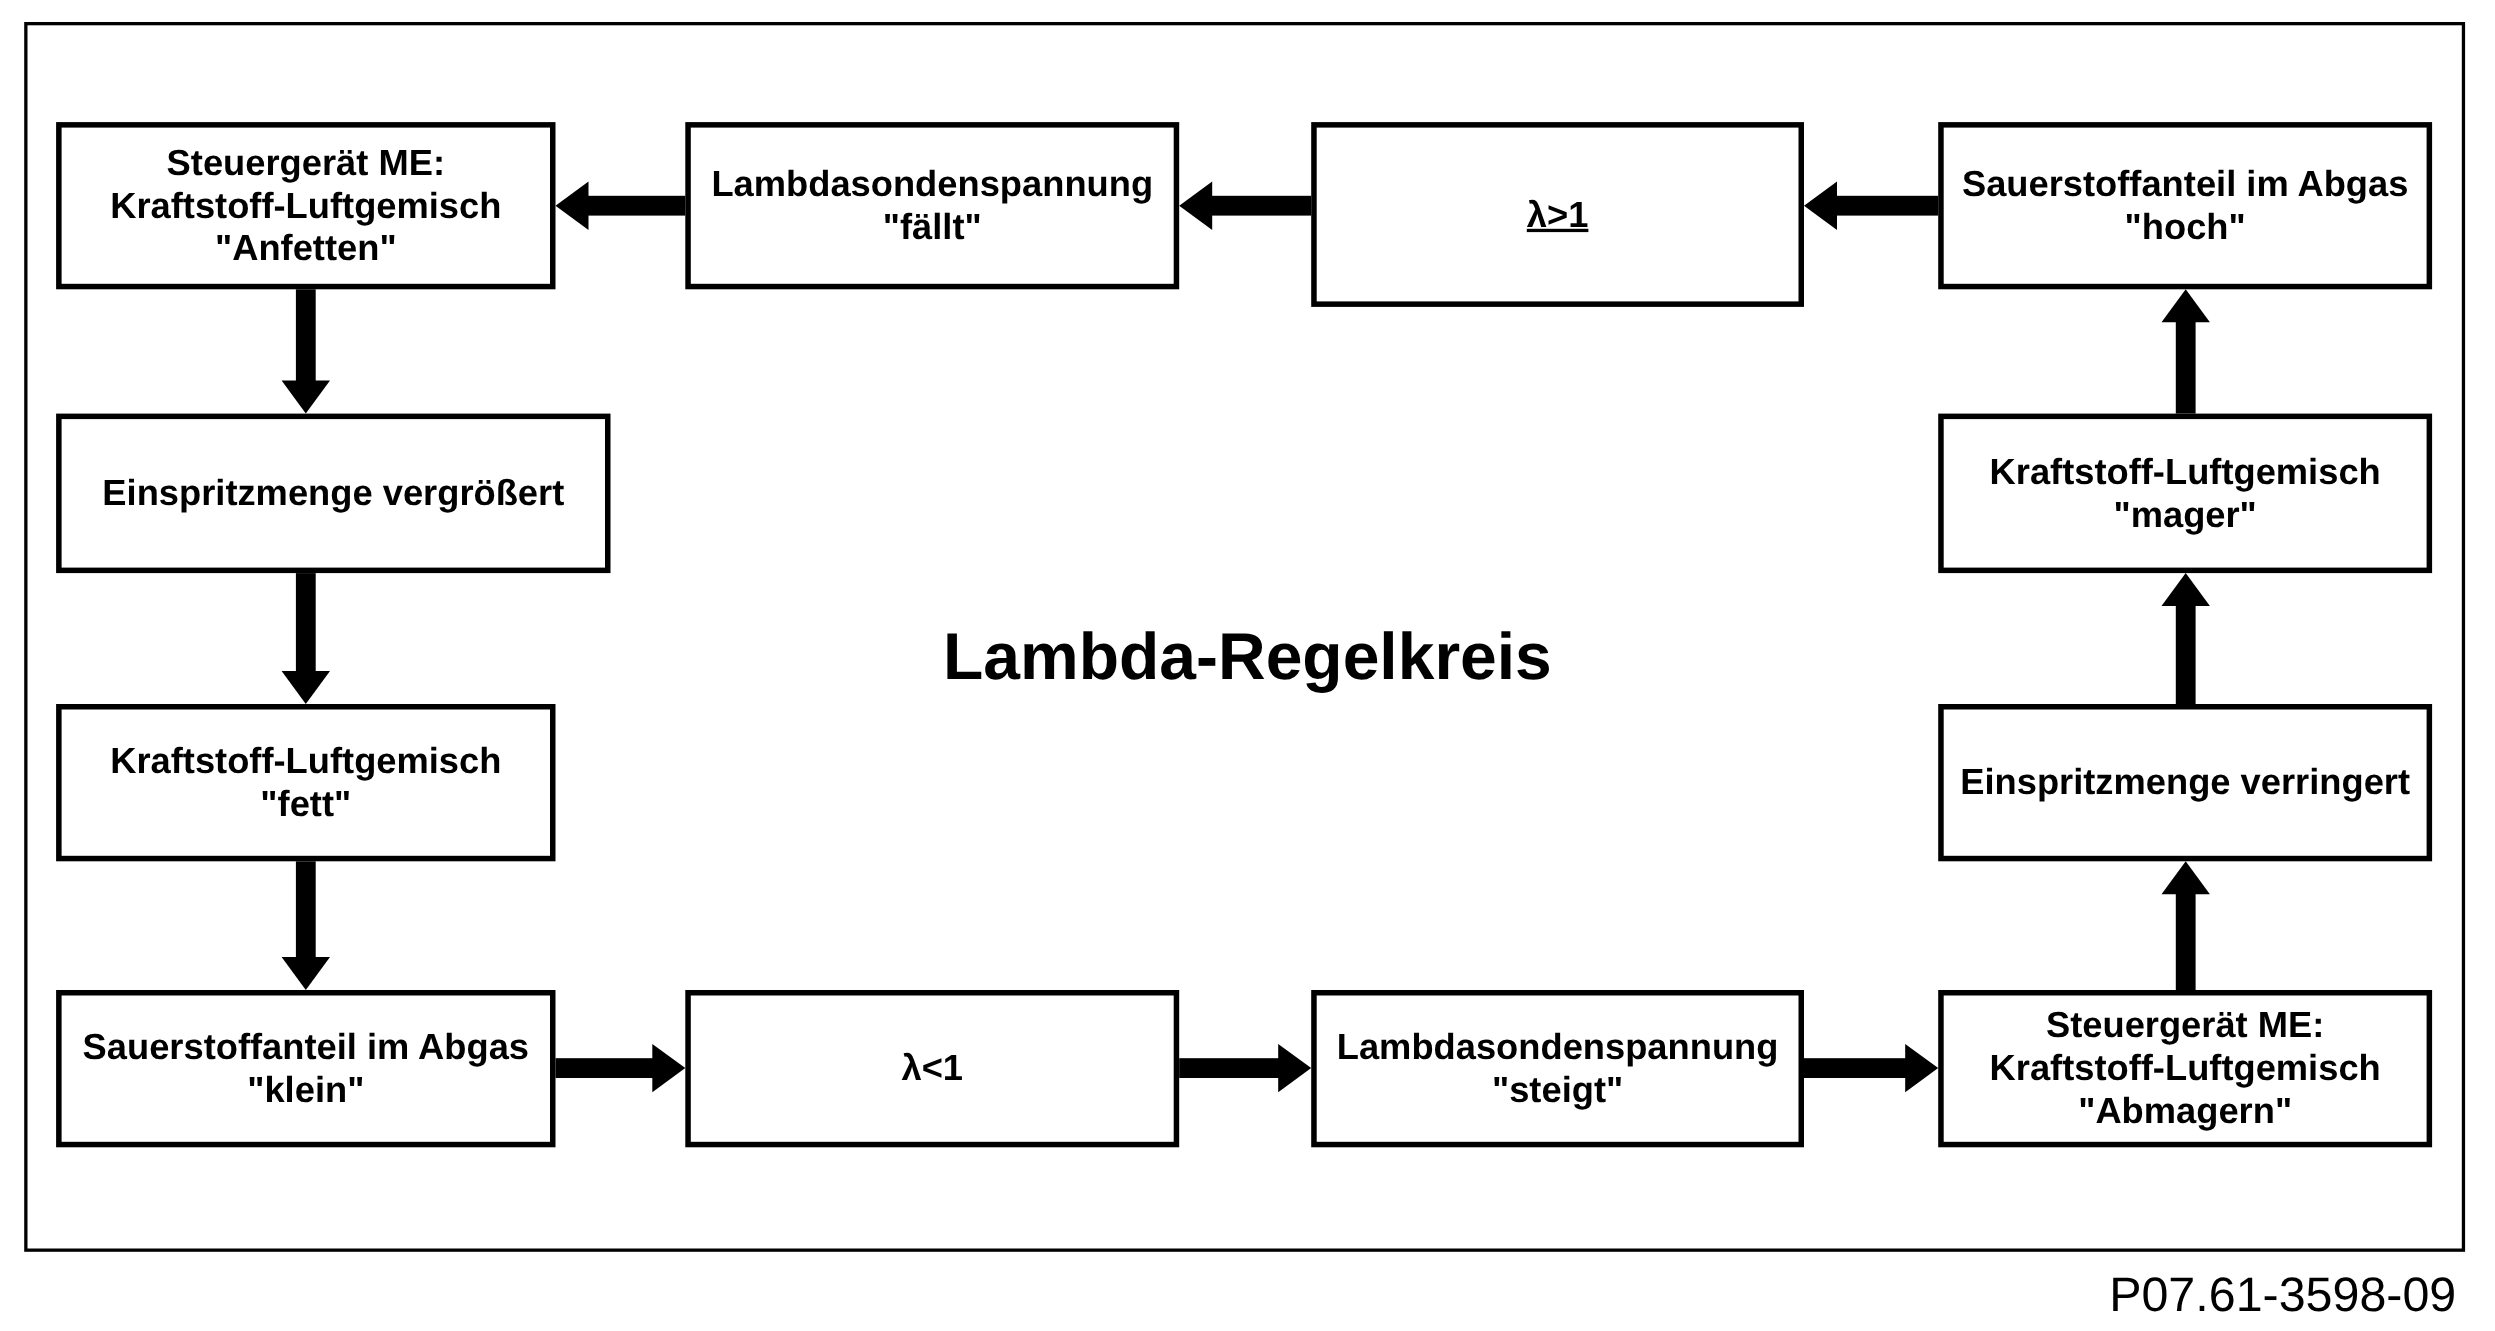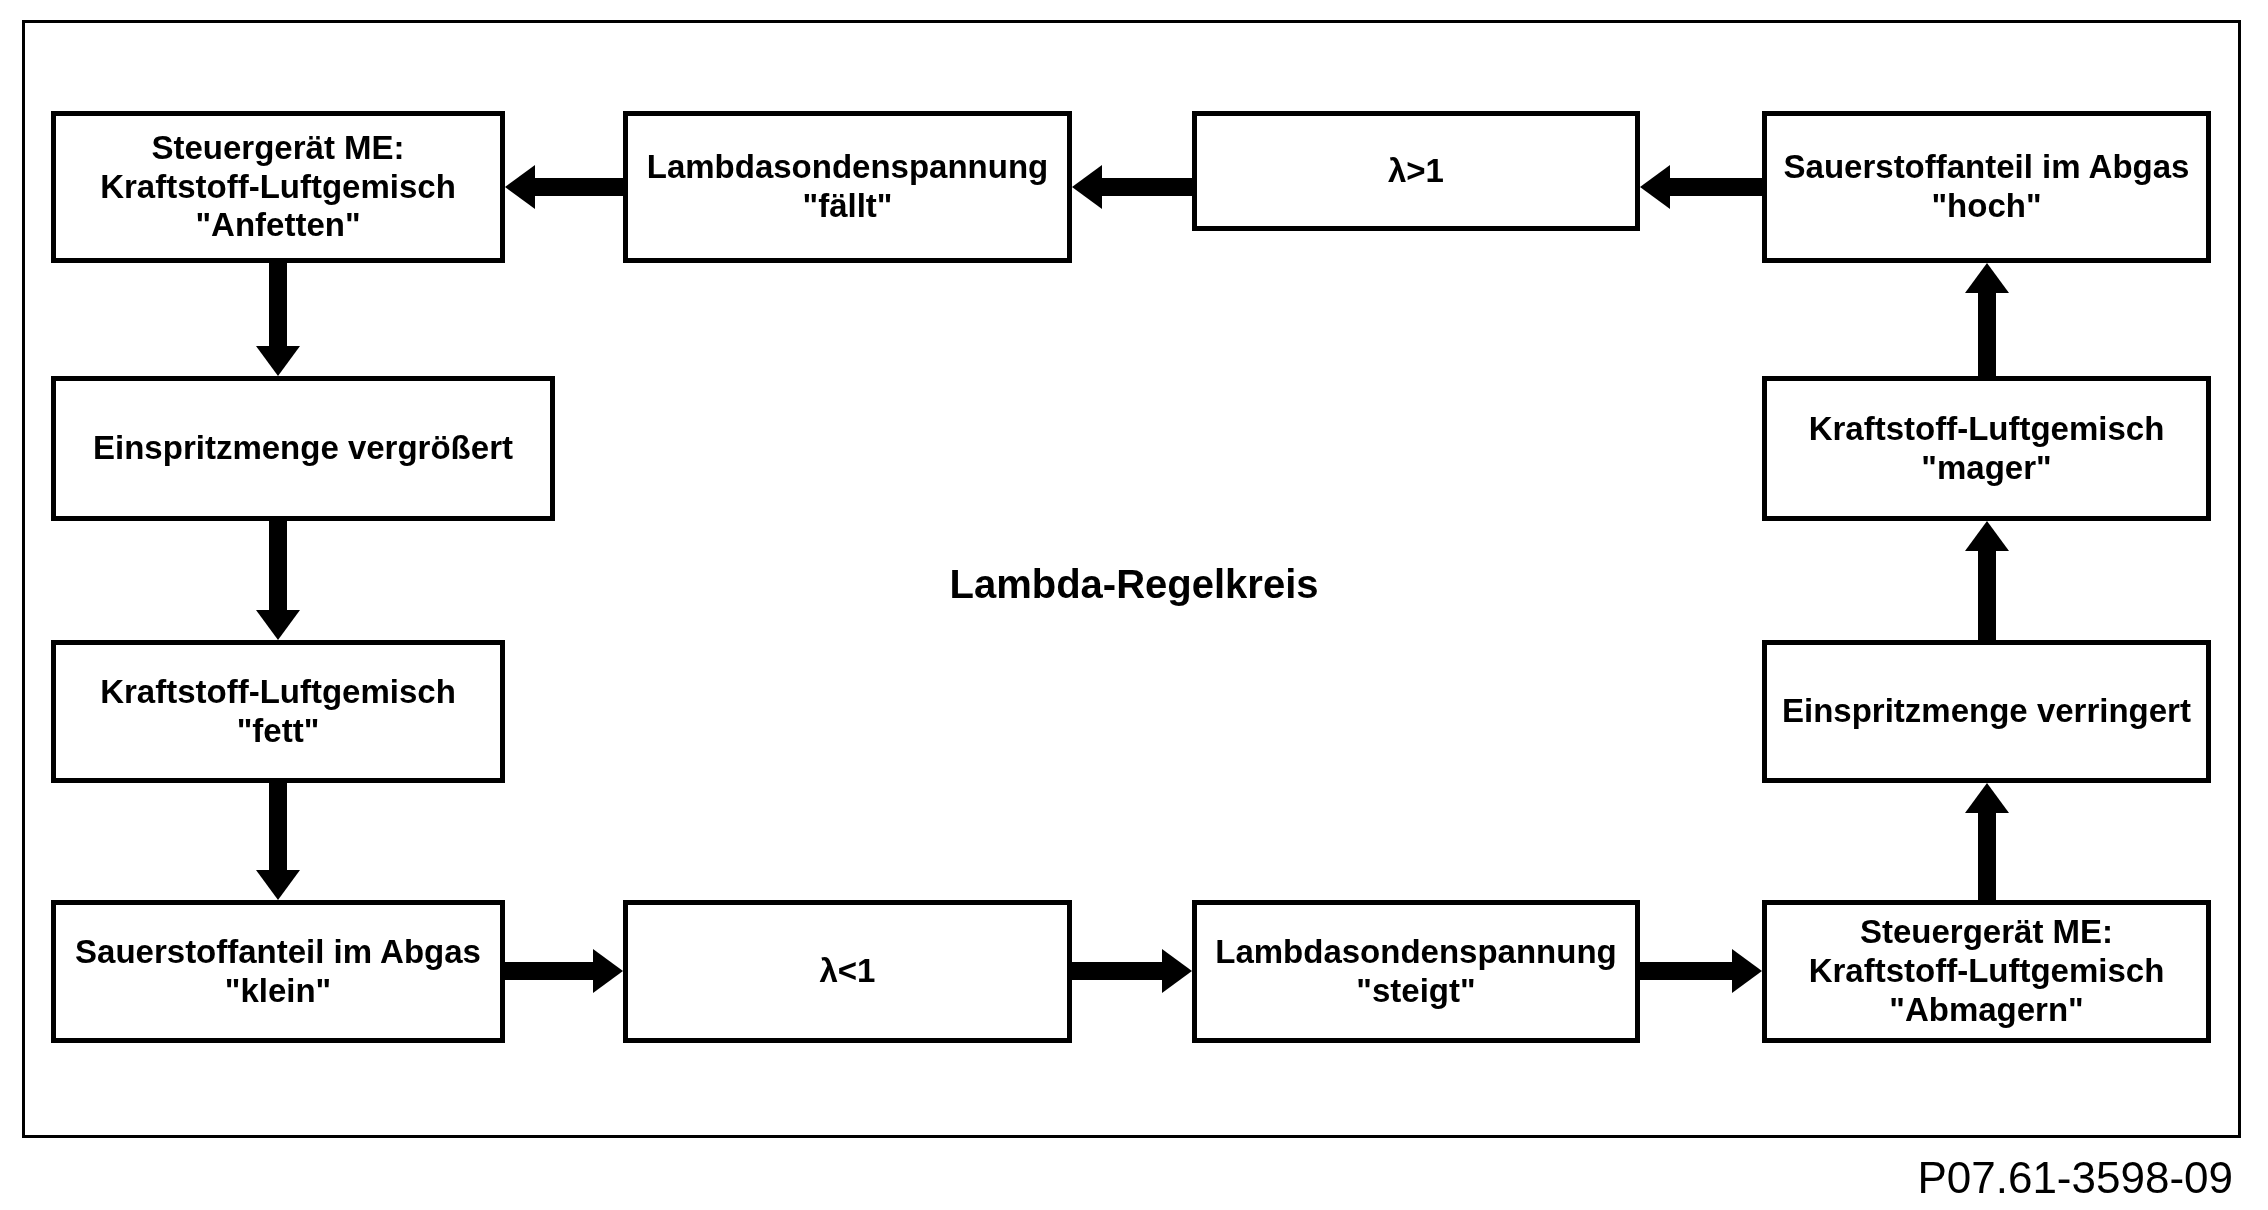--- a/index.html
+++ b/index.html
@@ -32,21 +32,21 @@
     font-size: 33px;
     line-height: 1.18;
     white-space: pre-line;
   }
   .diagram-title {
     position: absolute;
     left: 0; top: 562px;
     width: 2268px;
     text-align: center;
     font-weight: bold;
-    font-size: 40px;
+    font-size: 60px;
     letter-spacing: 0px;
   }
   .figure-number {
     position: absolute;
     right: 35px; top: 1158px;
     font-size: 44px;
     font-weight: normal;
     line-height: 40px;
   }
   .arrow { position: absolute; }
@@ -92,21 +92,21 @@
 
   <div class="frame"></div>
 
   <div class="diagram-title">Lambda-Regelkreis</div>
 
   <div class="node" style="left:51px; top:111px; width:454px; height:152px;">Steuergerät ME:
 Kraftstoff-Luftgemisch
 "Anfetten"</div>
   <div class="node" style="left:623px; top:111px; width:449px; height:152px;">Lambdasondenspannung
 "fällt"</div>
-  <div class="node" style="left:1192px; top:111px; width:448px; height:120px;">λ&gt;1</div>
+  <div class="node" style="left:1192px; top:111px; width:448px; height:168px;text-decoration:underline;">λ&gt;1</div>
   <div class="node" style="left:1762px; top:111px; width:449px; height:152px;">Sauerstoffanteil im Abgas
 "hoch"</div>
 
   <div class="node" style="left:51px; top:376px; width:504px; height:145px;">Einspritzmenge vergrößert</div>
   <div class="node" style="left:51px; top:640px; width:454px; height:143px;">Kraftstoff-Luftgemisch
 "fett"</div>
 
   <div class="node" style="left:1762px; top:376px; width:449px; height:145px;">Kraftstoff-Luftgemisch
 "mager"</div>
   <div class="node" style="left:1762px; top:640px; width:449px; height:143px;">Einspritzmenge verringert</div>

